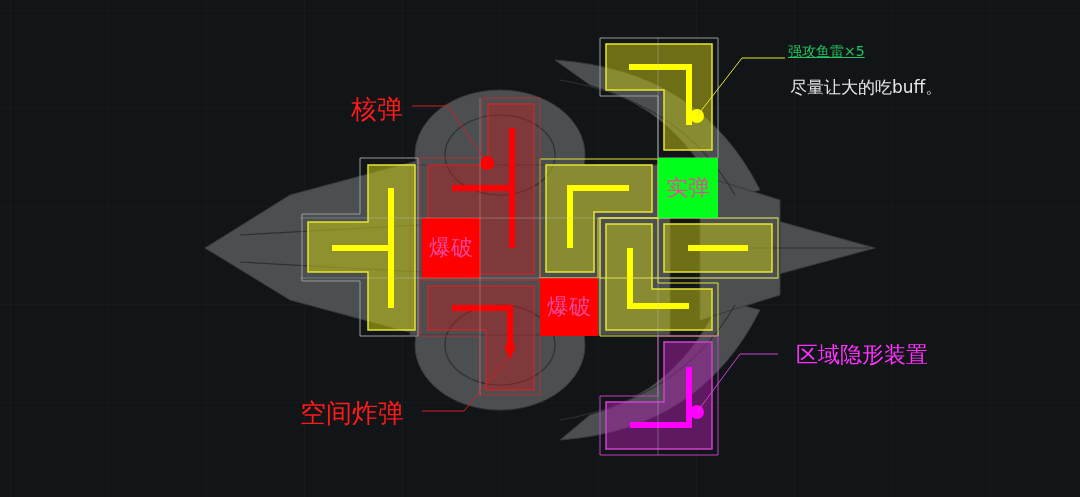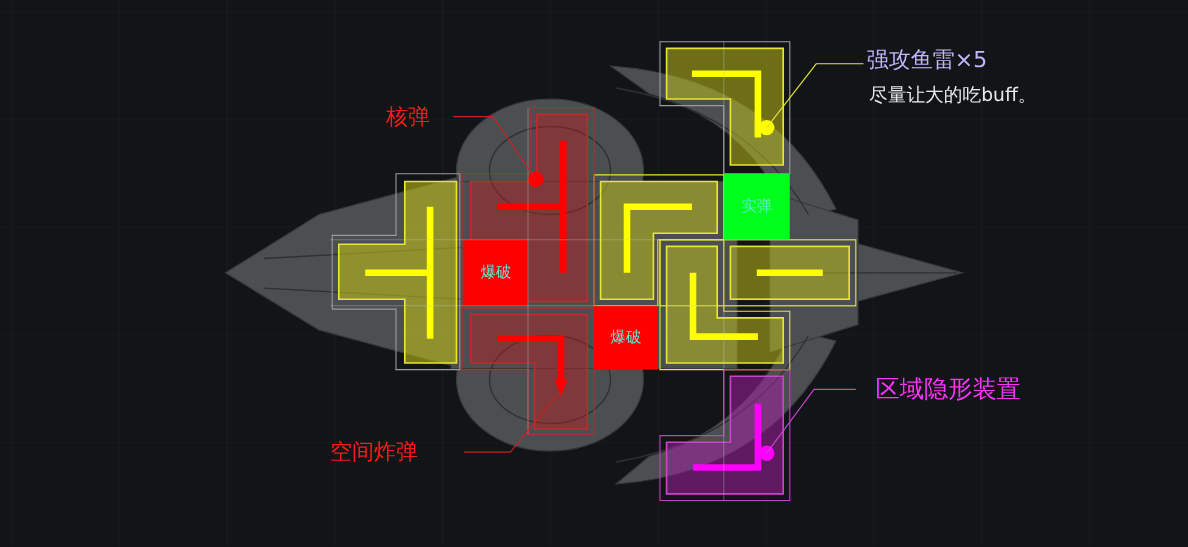--- a/index.html
+++ b/index.html
@@ -6,29 +6,29 @@
     body {
       width: 1080px; height: 497px; overflow: hidden;
       background: #121517;
       font-family: "DejaVu Sans", "Liberation Sans", sans-serif;
     }
     .stage { position: relative; width: 1080px; height: 497px; }
     .stage svg { position: absolute; left: 0; top: 0; }
     .label {
       position: absolute; white-space: nowrap; line-height: 1;
     }
-    .label-yellow { color: #c4b5fd; font-size: 20px; }
-    .label-red { color: #ff1a1a; font-size: 20px; }
+    .label-yellow { color: #22c55e; font-size: 14px; text-decoration: underline; }
+    .label-red { color: #ff1a1a; font-size: 26px; }
     .label-magenta { color: #ff33ff; font-size: 22px; margin-left: 16px; }
     .desc {
       position: absolute; color: #e8e8e8; font-size: 17px; line-height: 26px;
       width: 220px;
     }
     .tile-text {
-      position: absolute; color: #5eead4; font-size: 14px; line-height: 1;
+      position: absolute; color: #ec4899; font-size: 22px; line-height: 1;
       display: flex; align-items: center; justify-content: center; text-align: center;
     }
   </style>
 </head>
 <body>
 
 <div class="stage">
 
   <svg width="1080" height="497" viewBox="0 0 1080 497">
     <defs>

